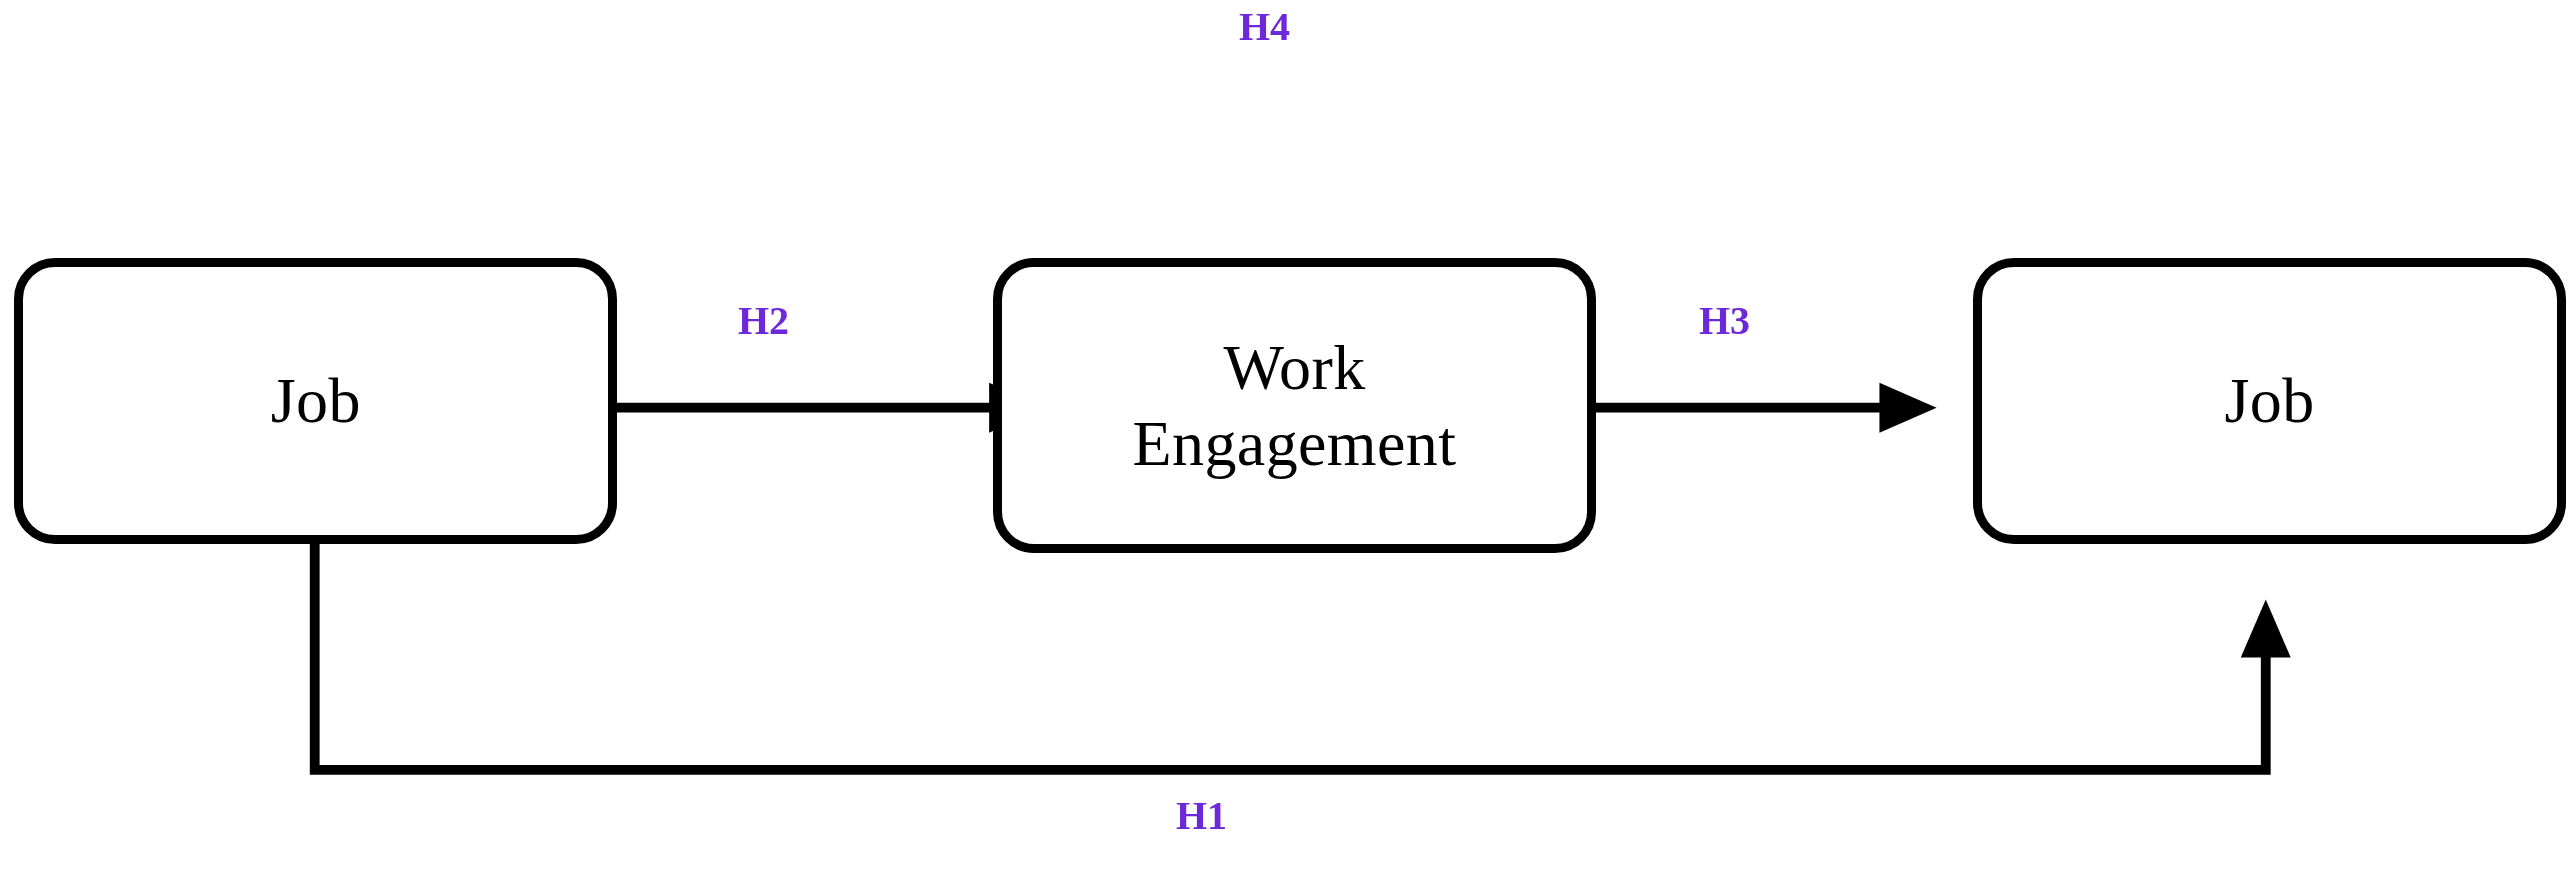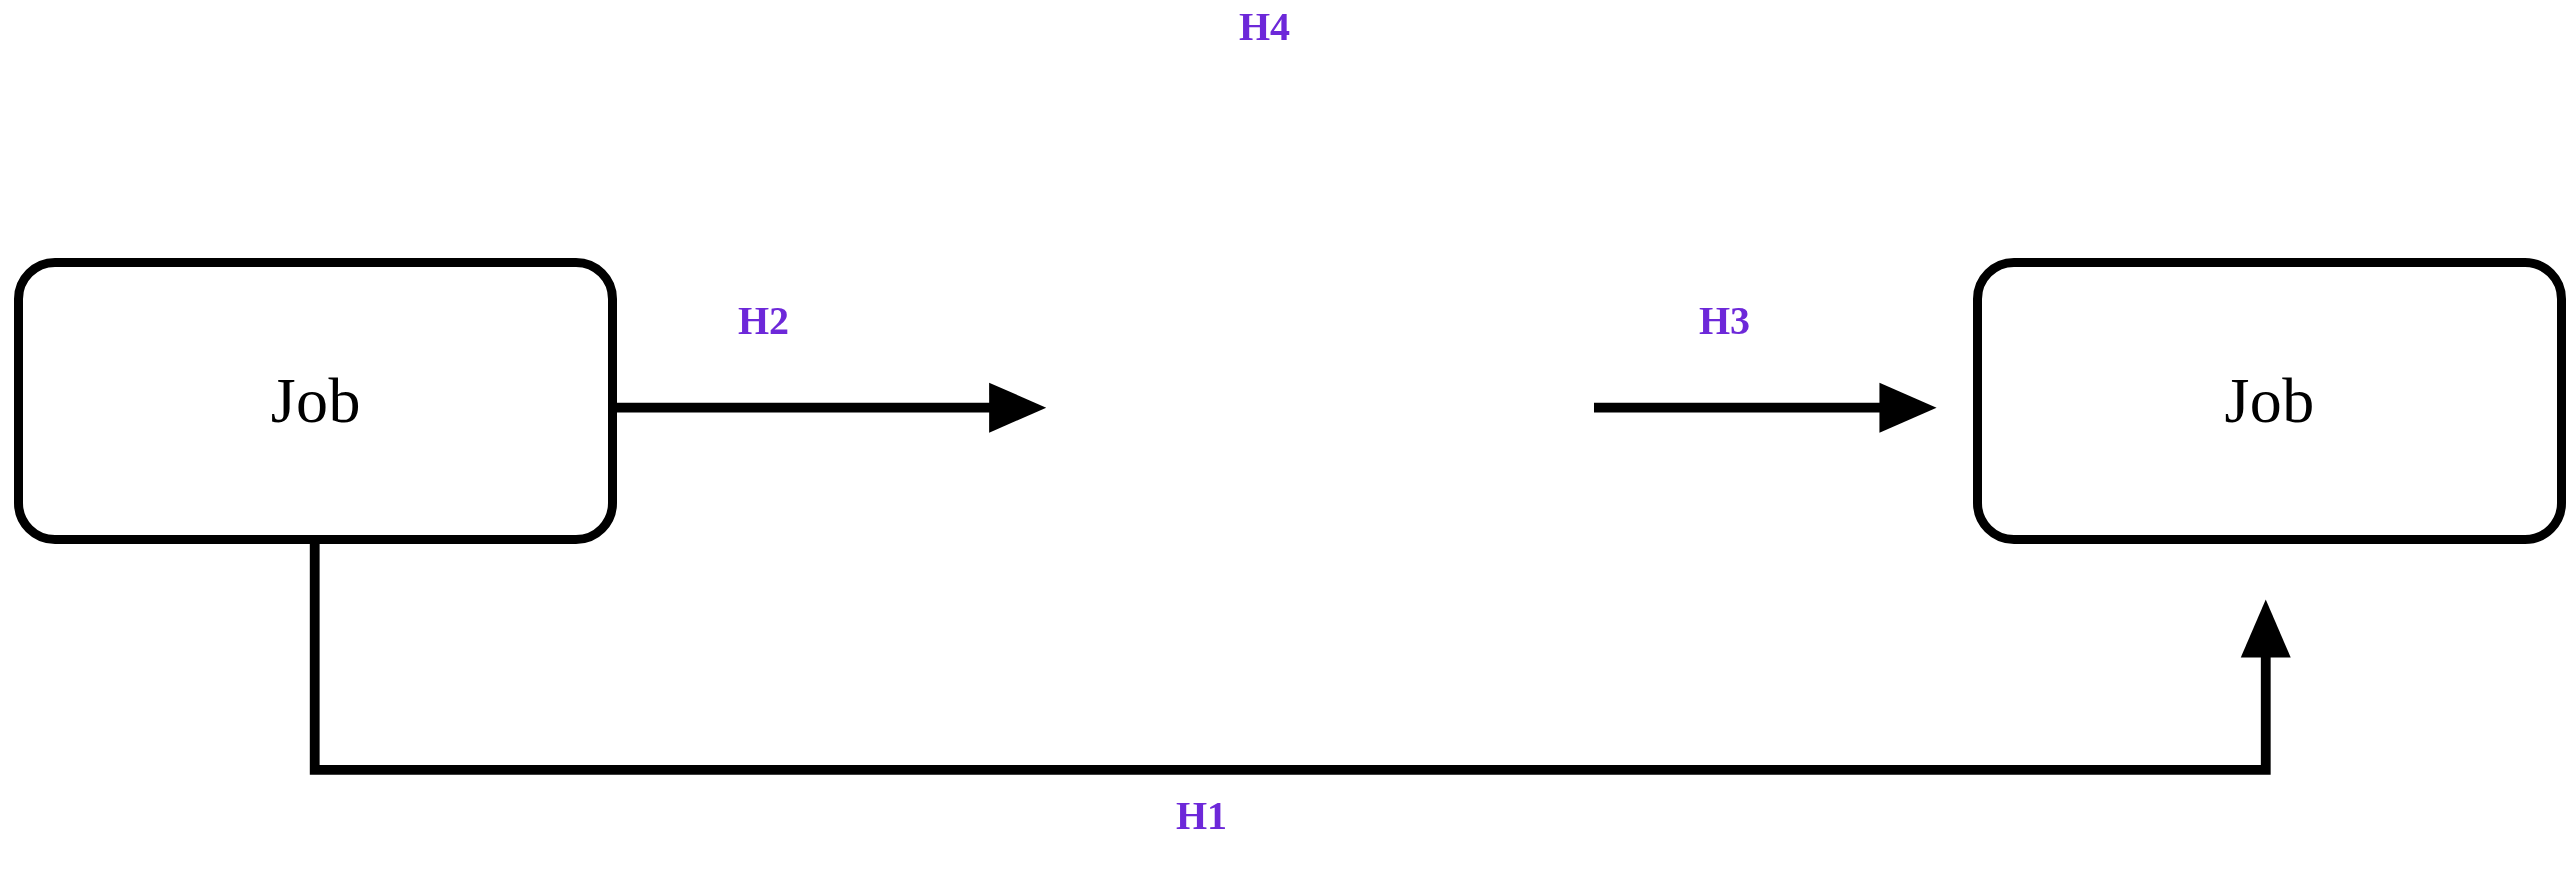--- a/index.html
+++ b/index.html
@@ -105,20 +105,24 @@
     <g>
       <path d="M 352 605 L 352 863 L 2539 863 L 2539 700" fill="none" stroke="#000000" stroke-width="11" stroke-linecap="butt" stroke-linejoin="miter"></path>
       <polygon points="2539,672 2511,737 2567,737" fill="#000000"></polygon>
     </g>
   </svg>
 
   <div id="box-job-crafting" class="construct-box">
     <span class="line">Job</span>
   </div>
 
+  <div id="box-work-engagement" class="construct-box">
+    <span class="line">Work</span>
+    <span class="line">Engagement</span>
+  </div>
 
   <div id="box-job-performance" class="construct-box">
     <span class="line">Job</span>
   </div>
 
   <div id="label-h4" class="path-label">H4</div>
 
   <div id="label-h2" class="path-label">H2</div>
 
   <div id="label-h3" class="path-label">H3</div>

